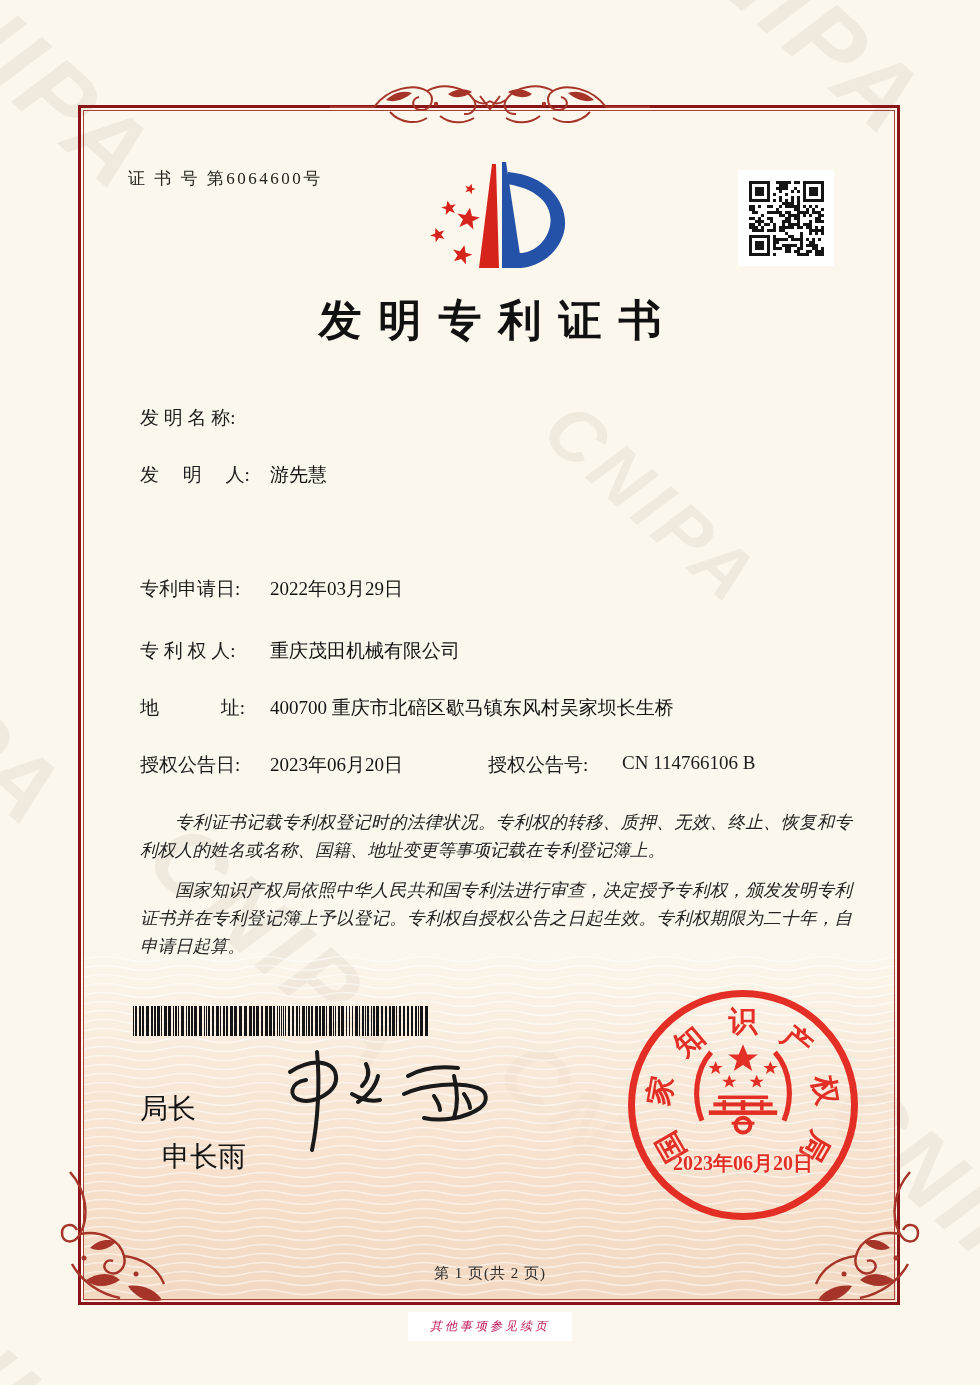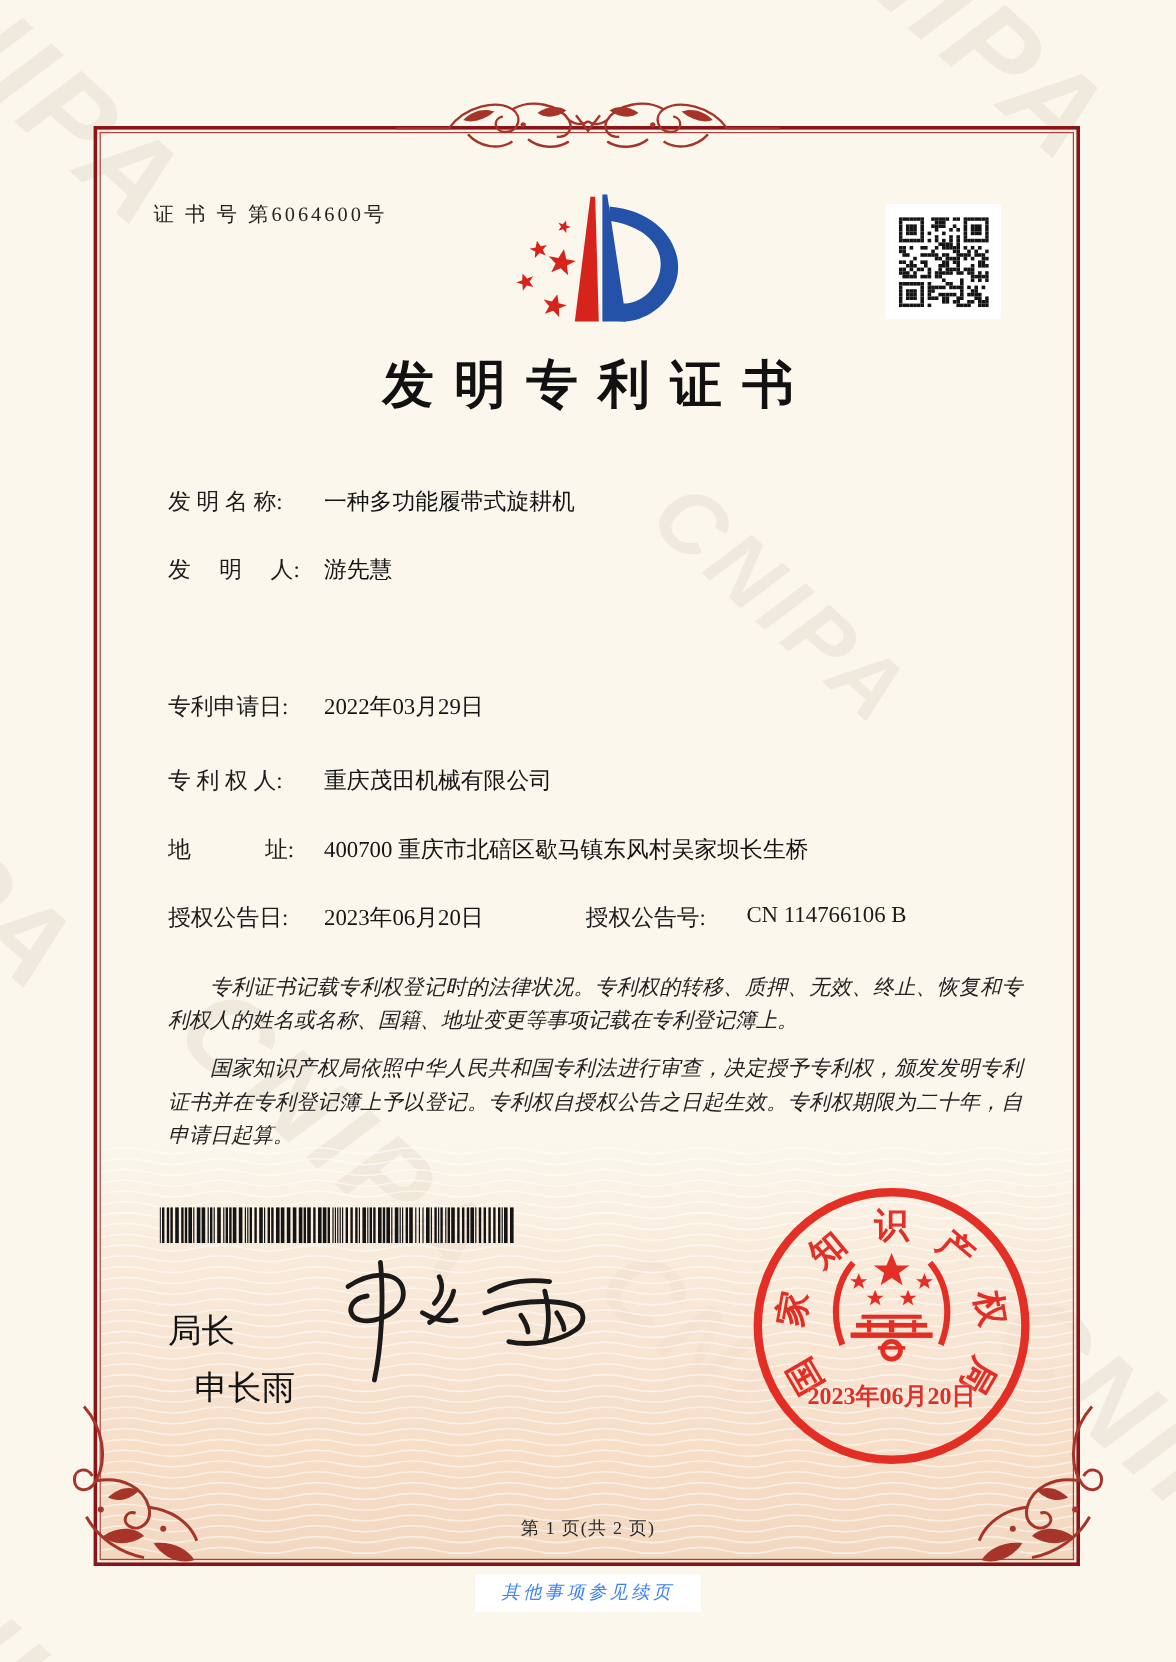--- a/index.html
+++ b/index.html
@@ -39,21 +39,21 @@
   .seal{position:absolute;left:628px;top:990px;width:230px;height:230px;opacity:.95;}
   .seal-ring{position:absolute;inset:0;border:7px solid #E2251C;border-radius:50%;}
   #seal-ring span{position:absolute;left:50%;top:50%;width:36px;height:36px;margin:-18px 0 0 -18px;display:flex;
       align-items:center;justify-content:center;font-family:"Liberation Serif",serif;font-weight:700;font-size:29px;color:#E2251C;}
   .seal-date{position:absolute;left:0;top:160px;width:100%;text-align:center;font-size:20px;font-weight:700;color:#E2251C;
       text-shadow:0 0 3px rgba(255,255,255,.8);}
   .seal-emblem{position:absolute;left:58px;top:44px;}
   
   .pageno{position:absolute;left:0;top:1264px;width:100%;text-align:center;font-size:15px;letter-spacing:1px;color:#2a2a2a;}
   .note{position:absolute;left:50%;top:1312px;transform:translateX(-50%);background:#ffffff;padding:6px 22px;
-        font-size:15px;font-style:italic;letter-spacing:3px;color:#3b82f6;}
+        font-size:12px;font-style:italic;letter-spacing:3px;color:#be185d;}
   .ornament{position:absolute;pointer-events:none;}
 </style>
 </head>
 <body>
 
 <div class="page">
 
   <div class="wm" style="left:-70px;top:-95px;font-size:100px;">CNIPA</div>
   <div class="wm" style="left:700px;top:-150px;font-size:100px;">CNIPA</div>
   <div class="wm" style="left:585px;top:385px;font-size:75px;">CNIPA</div>
@@ -486,21 +486,20 @@
         <rect x="66" y="72" width="3" height="3" fill="#151515"></rect>
         <rect x="69" y="72" width="3" height="3" fill="#151515"></rect>
         <rect x="72" y="72" width="3" height="3" fill="#151515"></rect>
       </svg>
   </div>
 
   <div class="title">发明专利证书</div>
 
   <div class="frow" style="top:405px;">
     <span class="flabel">发 明 名 称:</span>
-    <span class="fvalue">一种多功能履带式旋耕机</span>
   </div>
   <div class="frow" style="top:462px;">
     <span class="flabel">发　 明　 人:</span>
     <span class="fvalue">游先慧</span>
   </div>
   <div class="frow" style="top:576px;">
     <span class="flabel">专利申请日:</span>
     <span class="fvalue">2022年03月29日</span>
   </div>
   <div class="frow" style="top:638px;">

